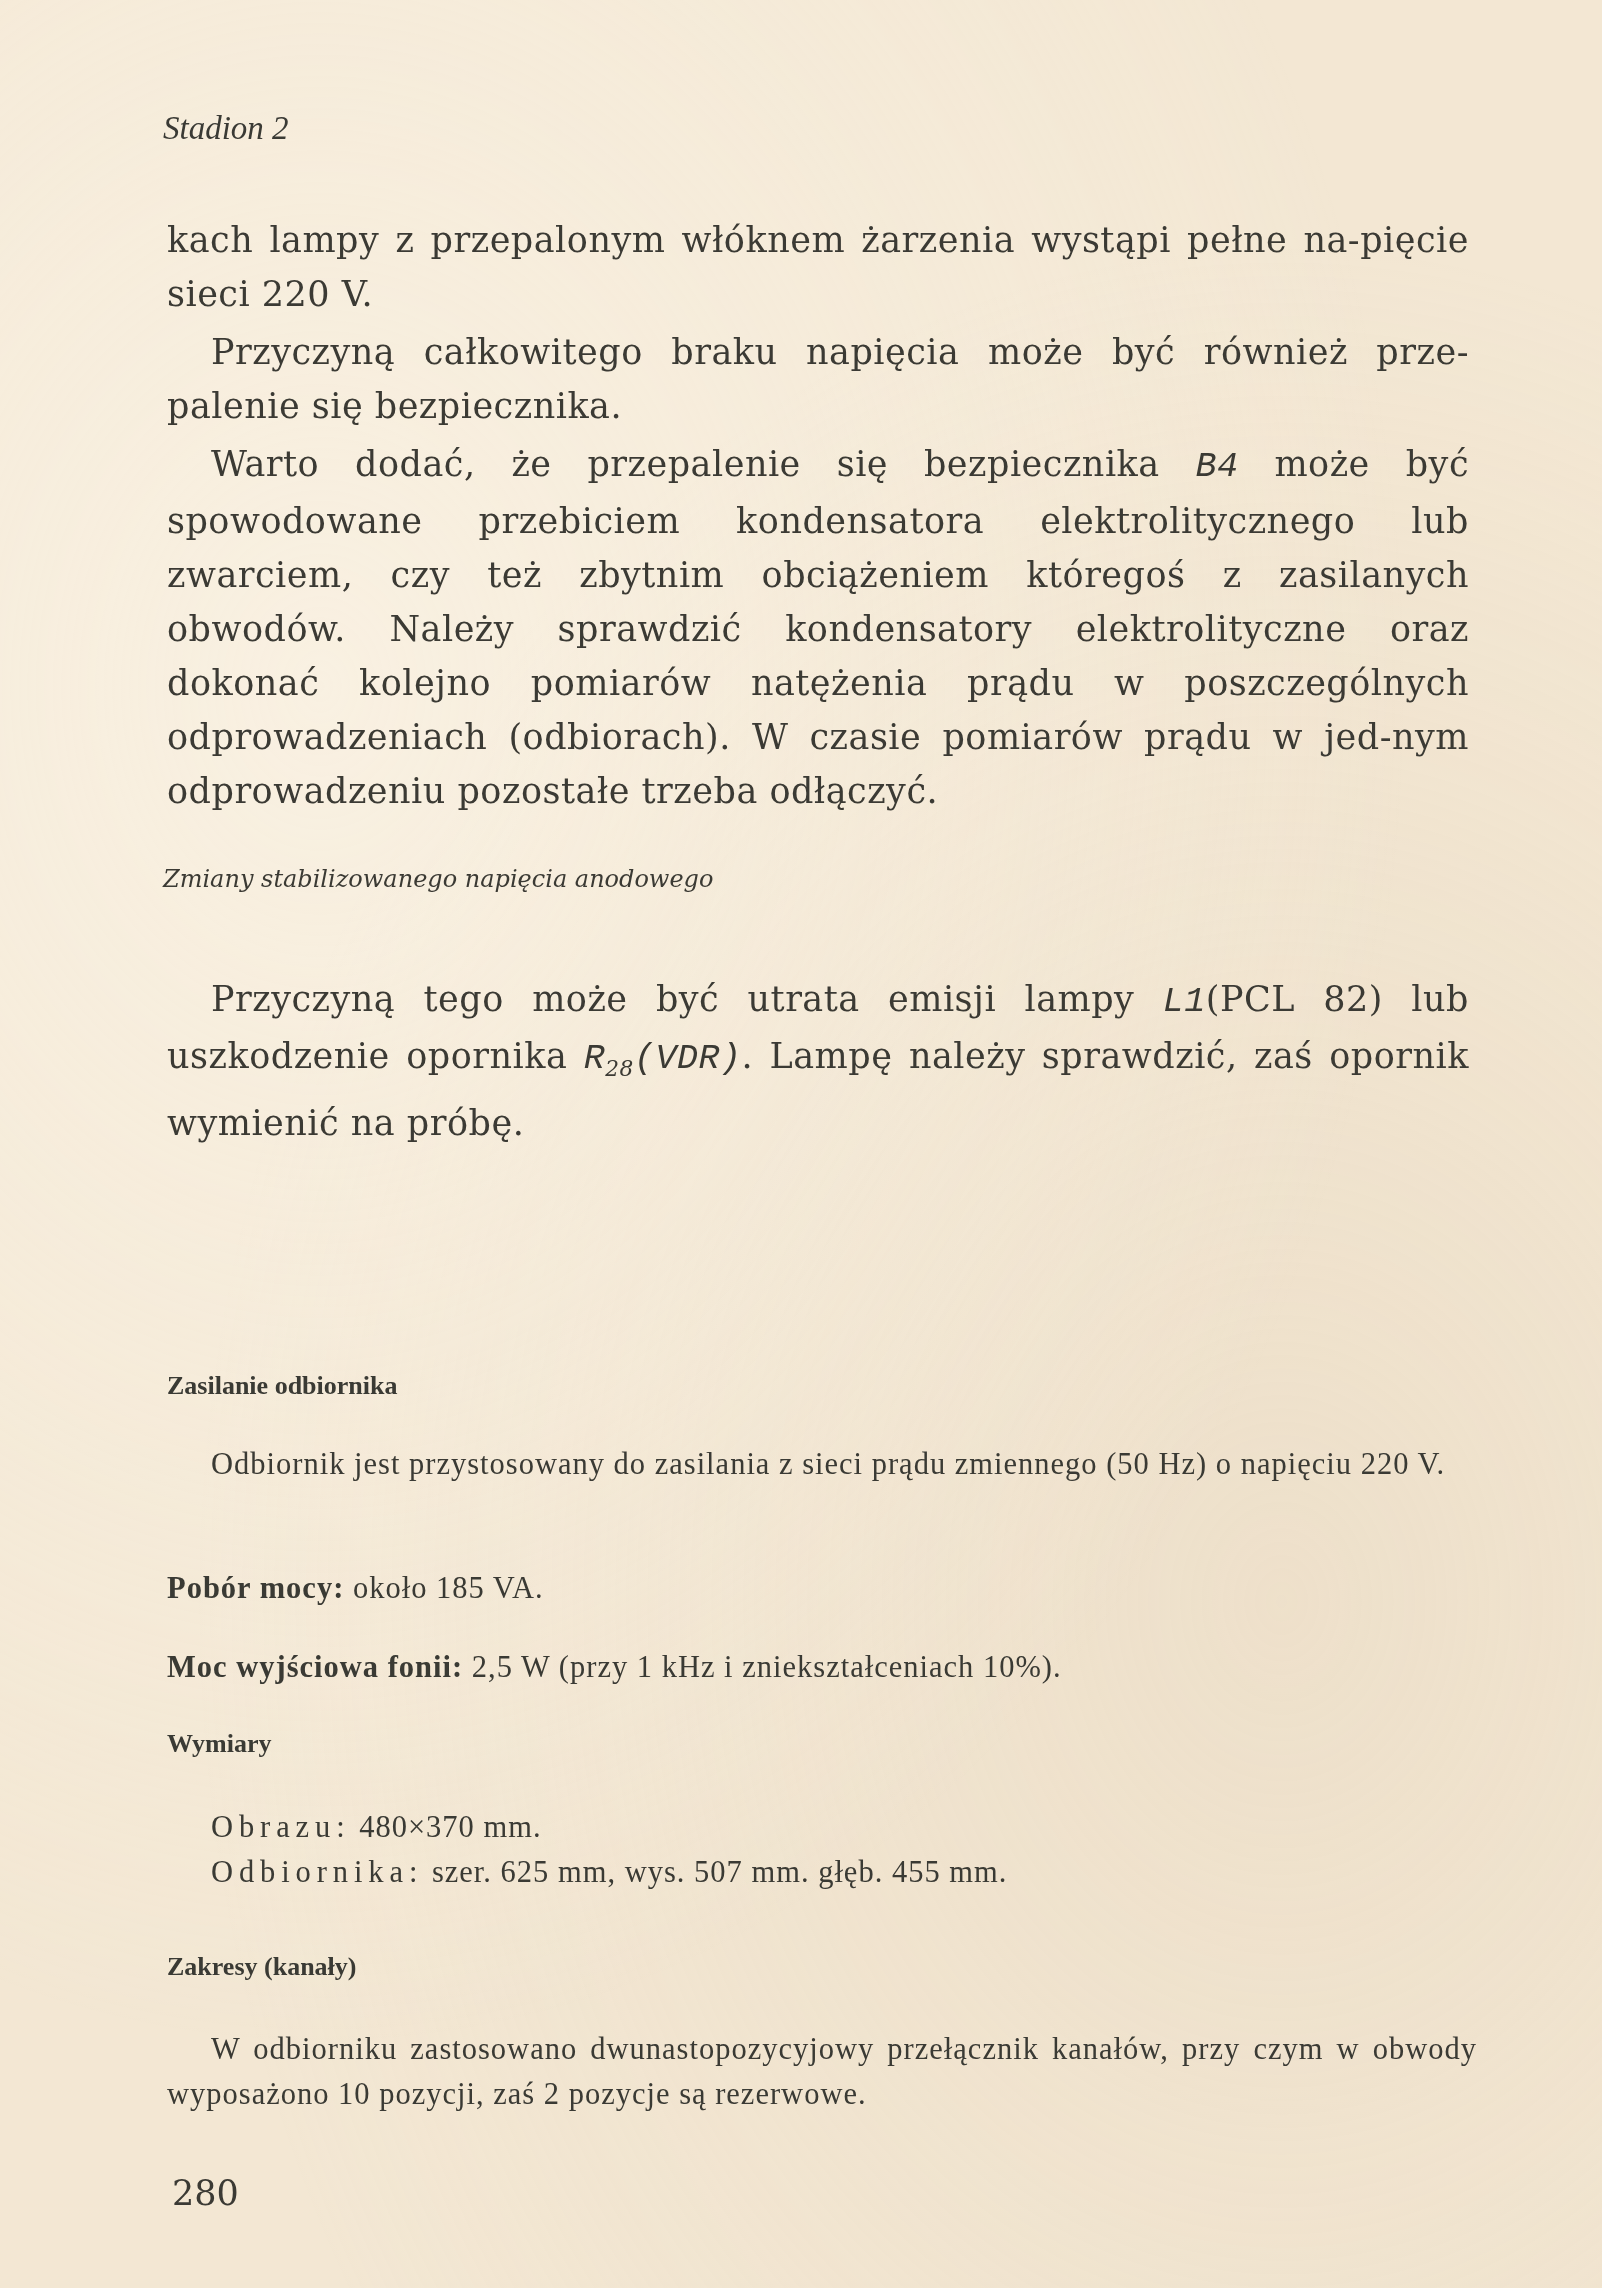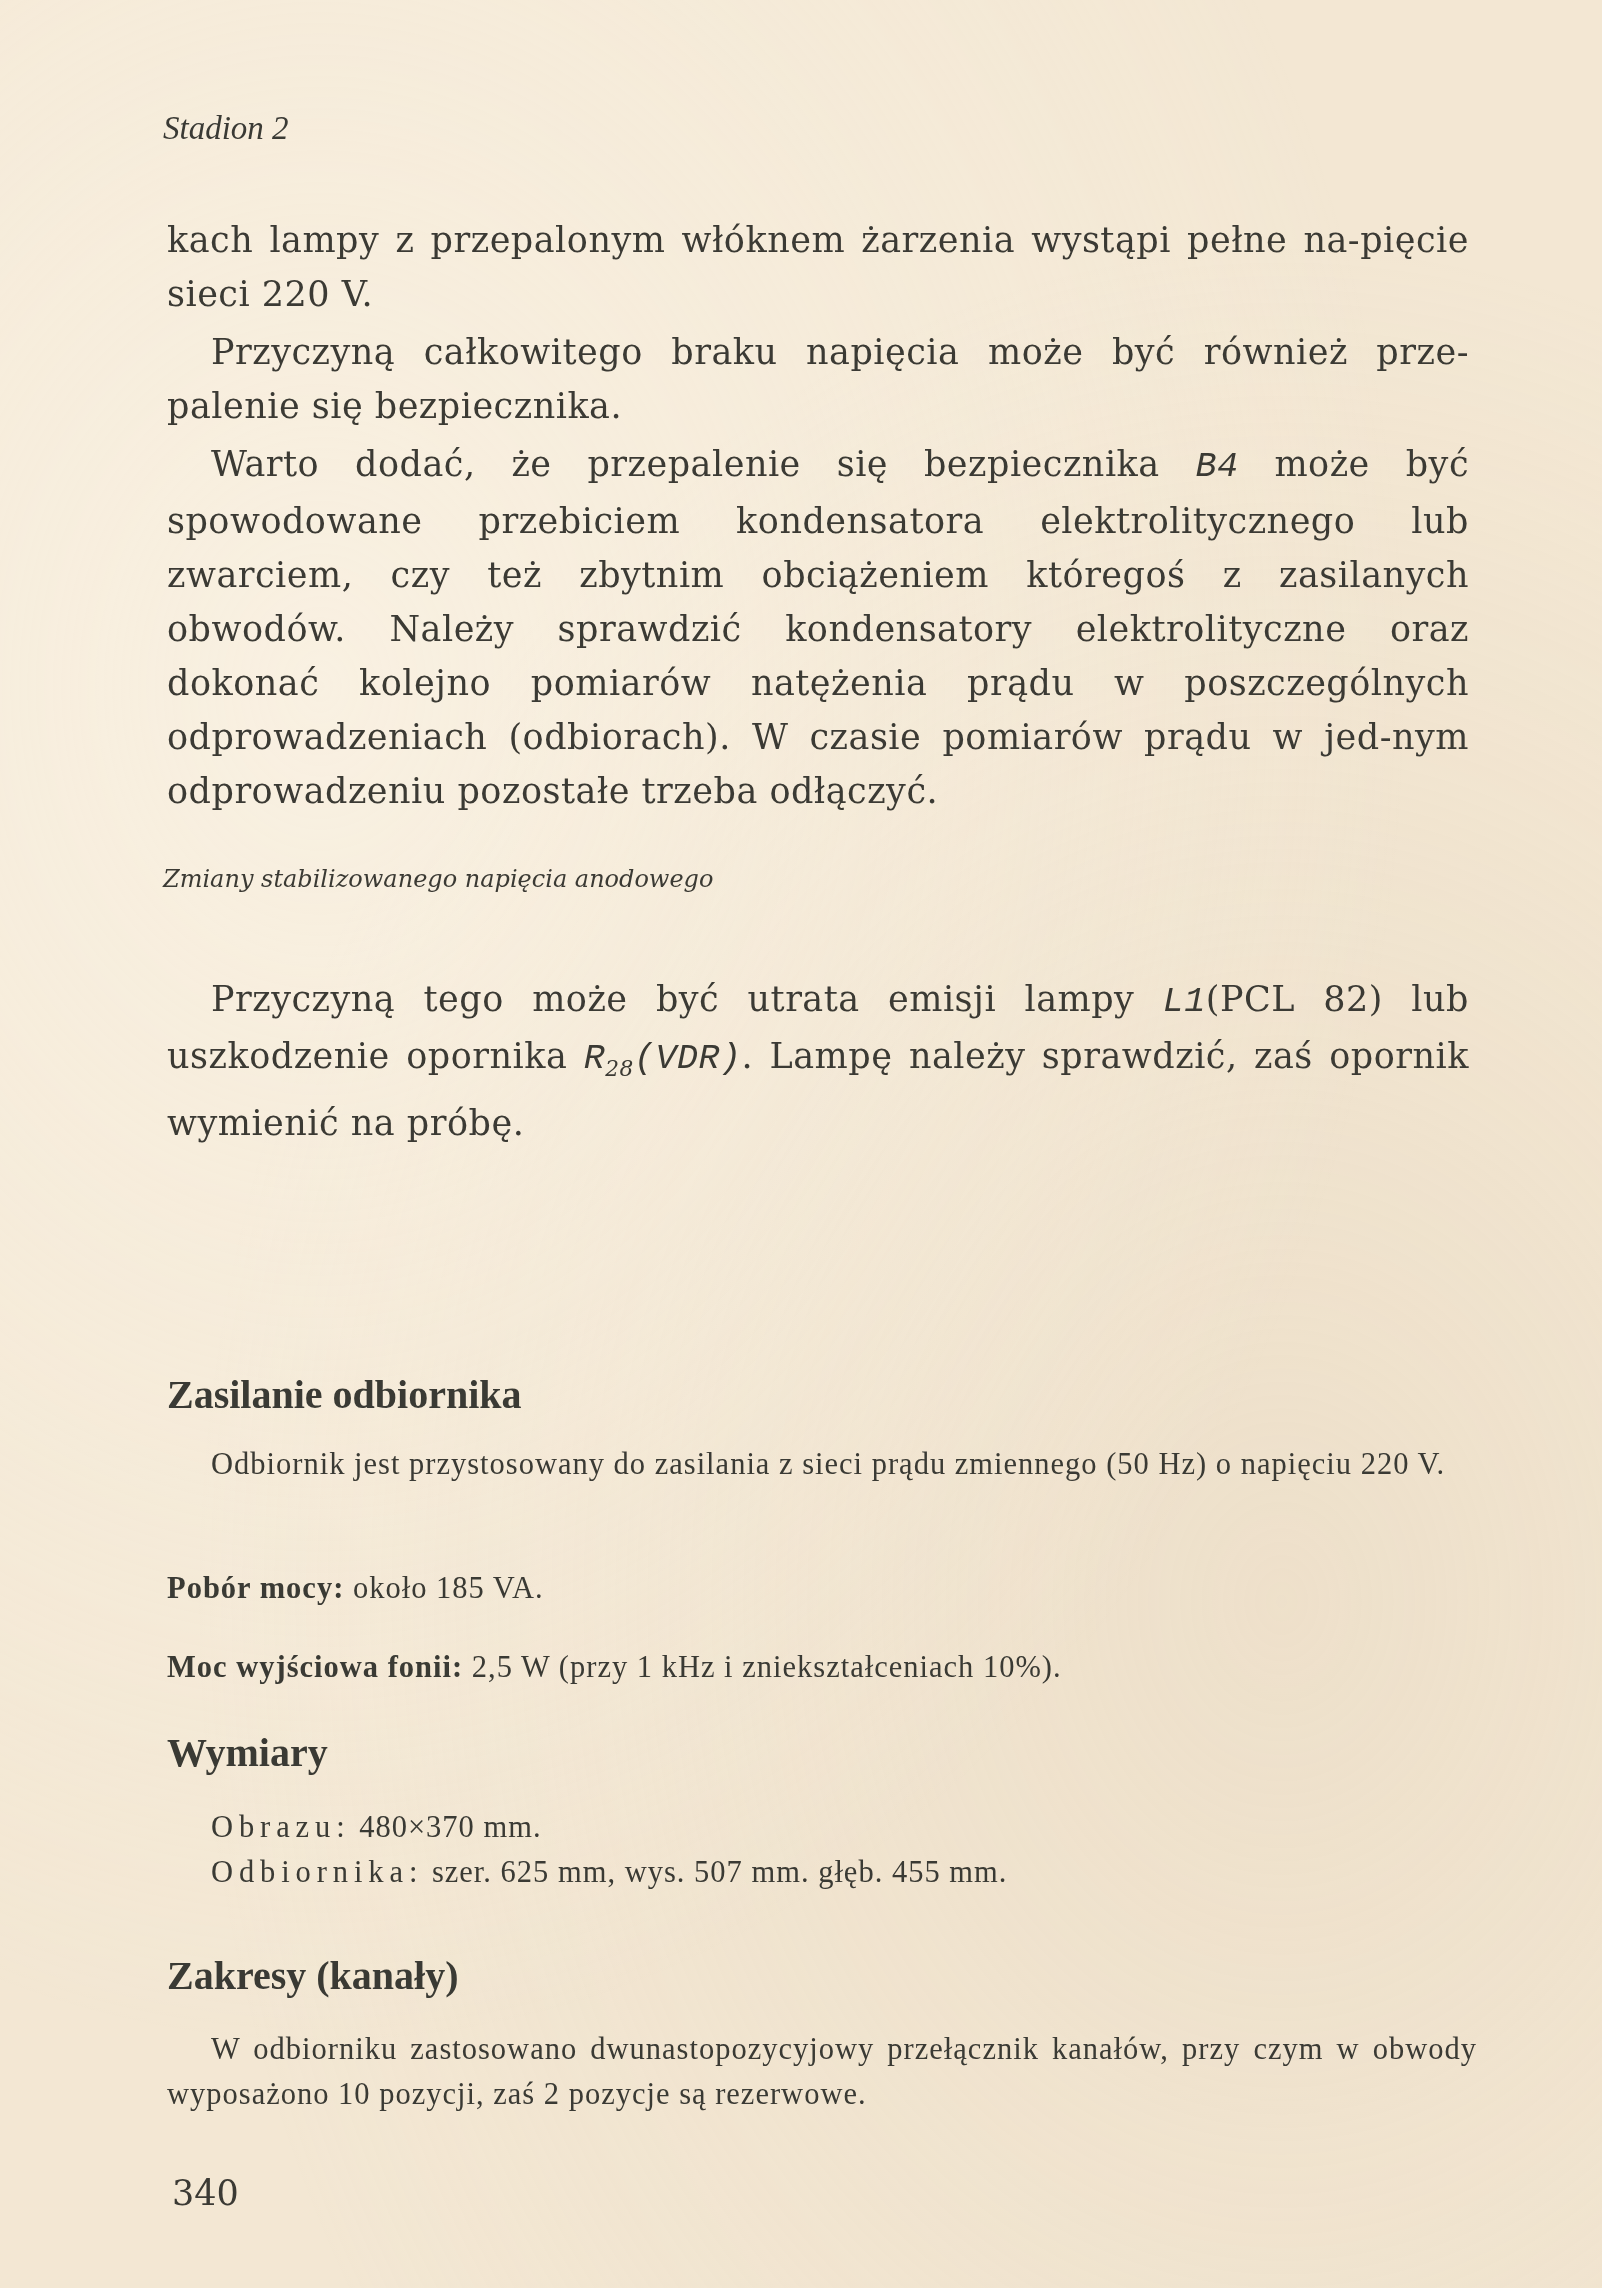--- a/index.html
+++ b/index.html
@@ -36,21 +36,21 @@
     font-size: 24px; color: #3b3a34;
   }
   .tech-title {
     position: absolute; left: 0; width: 1603px; top: 1271px; text-align: center;
     font-family: "Liberation Serif", serif; font-size: 39px;
     color: #ef8a6c; letter-spacing: 1px;
   }
   .spec-heading {
     position: absolute; left: 167px;
     font-family: "Liberation Serif", serif; font-weight: bold;
-    font-size: 40px; color: #3a3a34;
+    font-size: 26px; color: #3a3a34;
   }
   .spec-text {
     position: absolute; left: 167px; width: 1310px;
     font-family: "Liberation Serif", serif;
     font-size: 30.5px; line-height: 45px; color: #3a3a34;
     text-align: justify; letter-spacing: 1px;
   }
   .spec-text p { margin: 0; }
   .spec-text b { font-weight: bold; }
   .spaced { letter-spacing: 5.9px; }
@@ -97,15 +97,15 @@
   <div class="spec-text" style="top:1805px;">
     <p class="indent"><span class="spaced">Obrazu:</span><span> 480×370 mm.</span></p>
     <p class="indent"><span class="spaced">Odbiornika:</span><span> szer. 625 mm, wys. 507 mm. głęb. 455 mm.</span></p>
   </div>
 
   <div class="spec-heading" style="top:1952px;">Zakresy (kanały)</div>
   <div class="spec-text" style="top:2027px;">
     <p class="indent">W odbiorniku zastosowano dwunastopozycyjowy przełącznik kanałów, przy czym w obwody wyposażono 10 pozycji, zaś 2 pozycje są rezerwowe.</p>
   </div>
 
-  <div class="page-number">340</div>
+  <div class="page-number">280</div>
 </div>
 
 
 </body></html>

